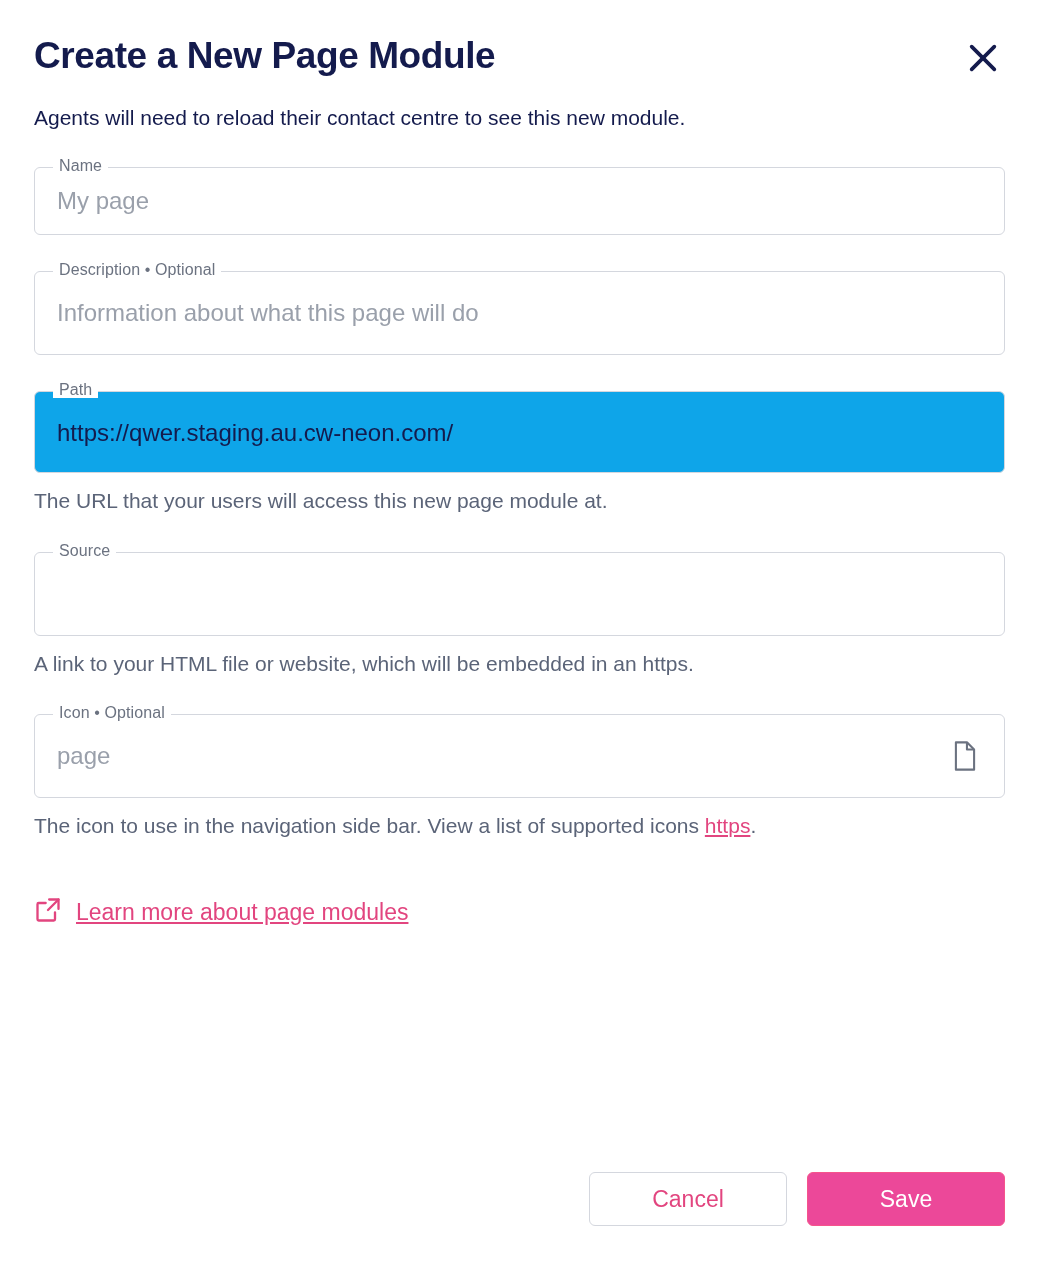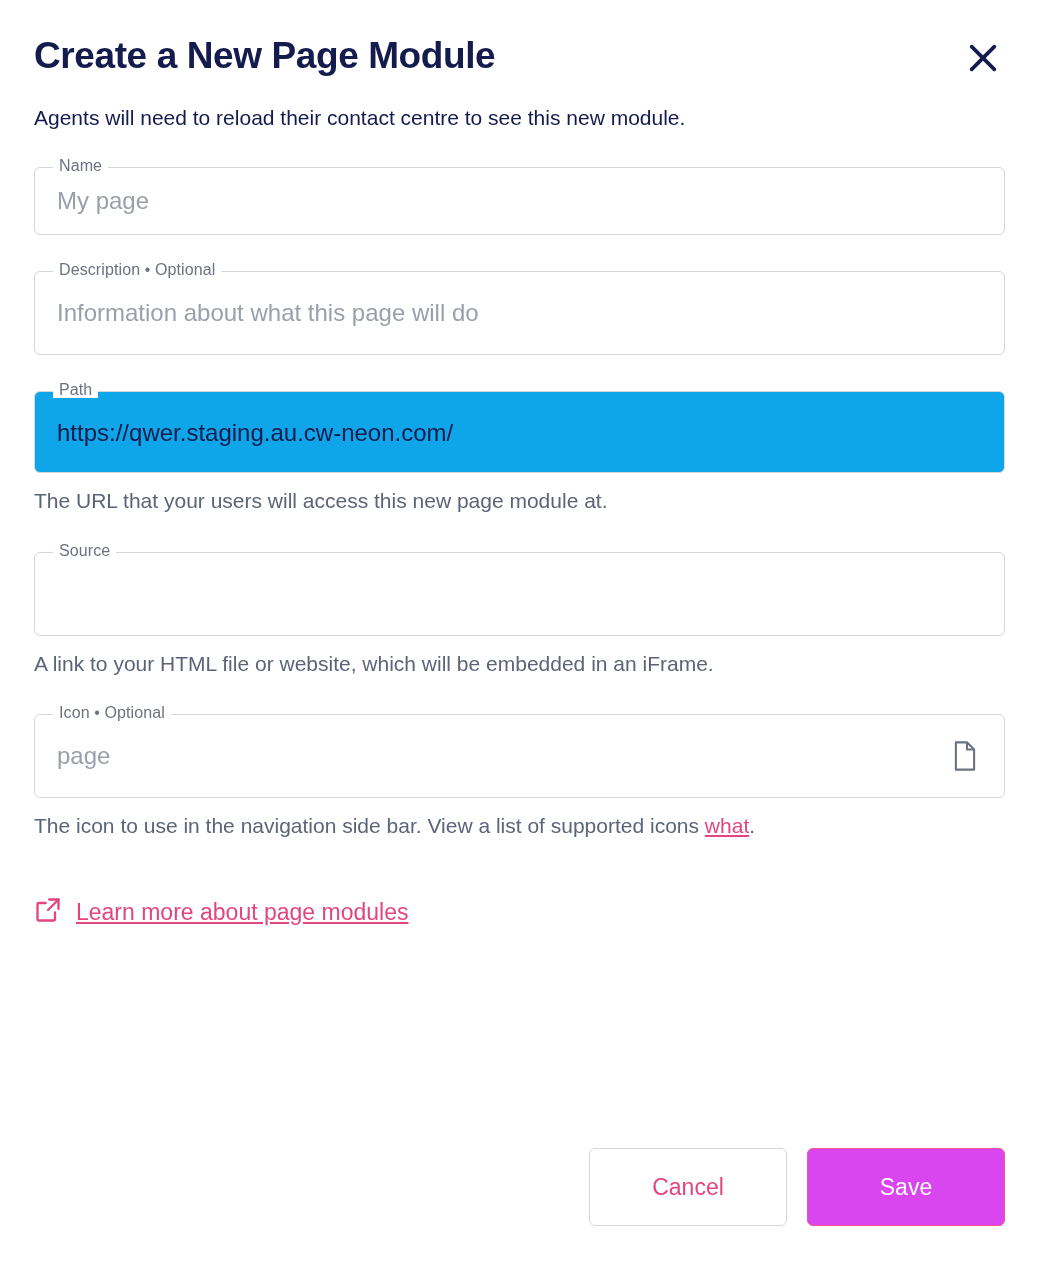--- a/index.html
+++ b/index.html
@@ -154,31 +154,31 @@
     right: 34px;
     bottom: 44px;
     display: flex;
     gap: 20px;
   }
   .btn {
     font-family: "Liberation Sans", sans-serif;
     font-size: 23px;
     border-radius: 6px;
     cursor: pointer;
-    height: 78px;
+    height: 54px;
     min-width: 198px;
     padding: 0 26px;
   }
   .btn-cancel {
     background: #fff;
     border: 1px solid #d4d7de;
     color: #e2457f;
   }
   .btn-save {
-    background: #d946ef;
+    background: #ec4899;
     border: 1px solid #f5548c;
     color: #ffffff;
   }
 </style>
 </head>
 <body>
 
 <div class="dialog">
 
   <div class="header-row">
@@ -214,35 +214,35 @@
       <span class="legend">Path</span>
       <span class="path-prefix">https://qwer.staging.au.cw-neon.com/</span>
     </div>
     <p class="helper">The URL that your users will access this new page module at.</p>
   </div>
 
   <div class="field-wrap">
     <div class="fieldset tall">
       <span class="legend">Source</span>
     </div>
-    <p class="helper">A link to your HTML file or website, which will be embedded in an iFrame.</p>
+    <p class="helper">A link to your HTML file or website, which will be embedded in an https.</p>
   </div>
 
   <div class="field-wrap">
     <div class="fieldset tall icon-fieldset">
       <span class="legend">Icon • Optional</span>
       <input class="input-text" type="text" value="" placeholder="page" style="">
       <span class="icon-slot">
         <svg width="26" height="32" viewBox="0 0 20 24" fill="none" stroke="#6b7280" stroke-width="1.6" stroke-linejoin="round">
           <path d="M3 1.5h8.5L17 7v15.5H3z"></path>
           <path d="M11.5 1.5V7H17"></path>
         </svg>
       </span>
     </div>
-    <p class="helper"><span>The icon to use in the navigation side bar. View a list of supported icons </span><a href="#">what</a><span>.</span></p>
+    <p class="helper"><span>The icon to use in the navigation side bar. View a list of supported icons </span><a href="#">https</a><span>.</span></p>
   </div>
 
   <div class="learn-more">
     <span class="ext-icon">
       <svg width="28" height="28" viewBox="0 0 24 24" fill="none" stroke="#e2457f" stroke-width="2" stroke-linecap="round" stroke-linejoin="round">
         <path d="M13 3h8v8"></path>
         <path d="M21 3l-9 9"></path>
         <path d="M18 14v6a1 1 0 0 1-1 1H4a1 1 0 0 1-1-1V7a1 1 0 0 1 1-1h6"></path>
       </svg>
     </span>

